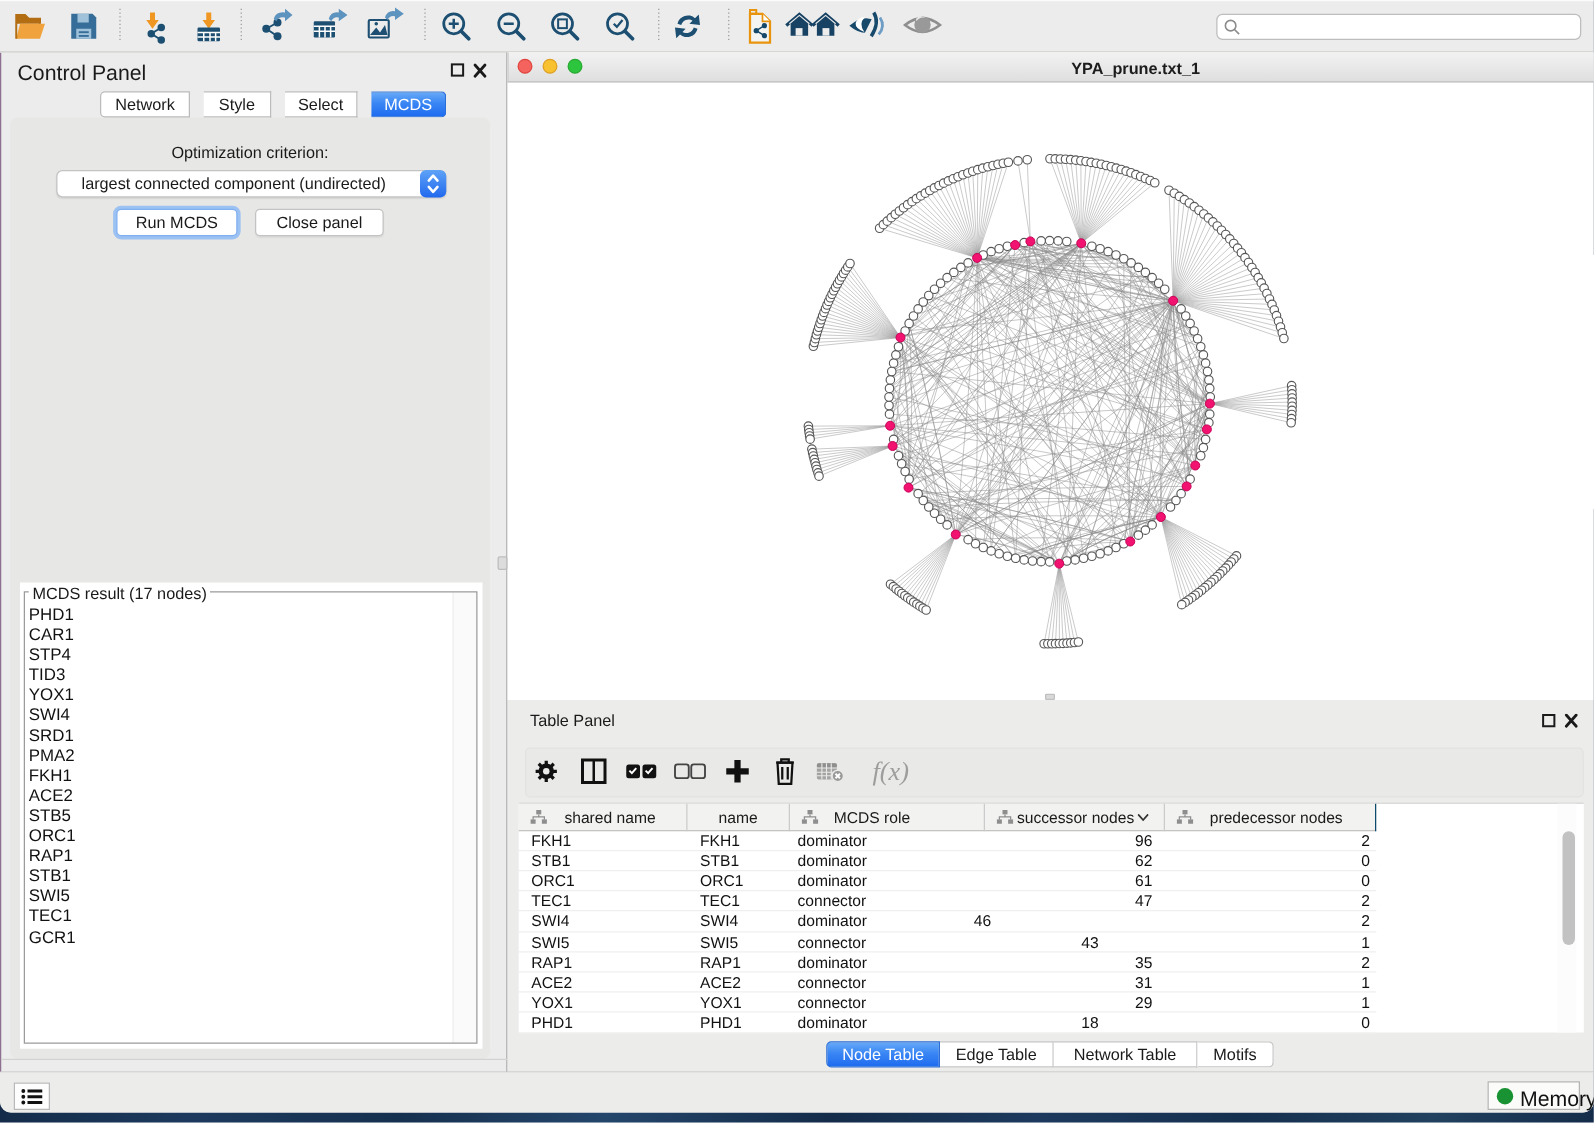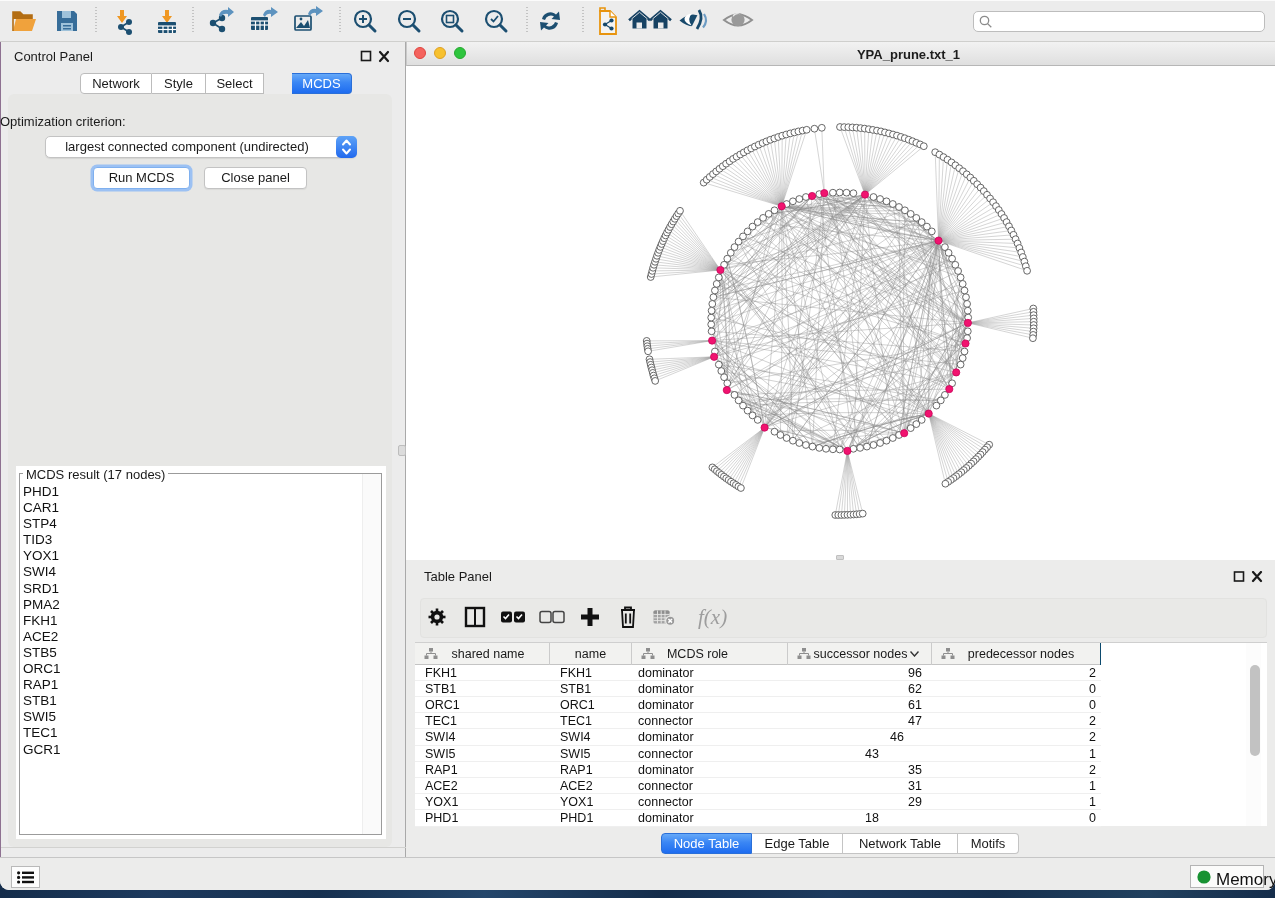--- a/index.html
+++ b/index.html
@@ -3,28 +3,28 @@
 <meta charset="utf-8">
 <style>
 * { margin:0; padding:0; box-sizing:border-box; }
 html,body { width:1275px; height:898px; overflow:hidden; font-family:"Liberation Sans", sans-serif; }
 body { position:relative; background:linear-gradient(90deg,#142c4a 0%,#1d3a5e 12%,#16304f 25%,#24466b 38%,#142c4a 52%,#1d3a5e 65%,#16304f 78%,#21415f 90%,#142c4a 100%); }
 .abs { position:absolute; }
 #win { position:absolute; left:0; top:0; width:1275px; height:890px; background:#ececec; border-radius:0 0 9px 9px; }
 #winedge { position:absolute; left:0; top:42px; width:1px; height:840px; background:#8e7191; border-radius:0 0 0 9px; }
 #toolbar { position:absolute; left:0; top:0; width:1275px; height:42px; background:#ececec; border-bottom:1px solid #cfcfcd; border-top:1px solid #fbfbfb; }
 #searchbox { position:absolute; left:973px; top:11px; width:292px; height:21px; background:#fff; border:1px solid #bdbdbd; border-radius:5px; }
-#cptitle { position:absolute; left:14px; top:49px; font-size:13px; color:#1a1a1a; }
+#cptitle { position:absolute; left:14px; top:49px; font-size:17px; color:#1a1a1a; }
 #tabcontent { position:absolute; left:8px; top:94px; width:384px; height:753px; background:#e7e7e5; border-radius:6px; }
-#tabs { position:absolute; left:80px; top:73px; display:flex; height:21px; }
+#tabs { position:absolute; left:80px; top:73px; display:flex; height:21px;gap:11px; }
 .tab { height:21px; line-height:19px; background:#ffffff; color:#1a1a1a; font-size:13px; text-align:center; border:1px solid #bcbcbc; border-left:none; }
 .tab.first { border-left:1px solid #bcbcbc; border-radius:4px 0 0 4px; }
-.tab.last { border-radius:0 4px 4px 0;margin-left:28px; }
+.tab.last { border-radius:0 4px 4px 0; }
 .tab.sel { background:linear-gradient(180deg,#66a9f8 0%,#3a86f4 45%,#1e6cf0 100%); color:#fff; border-color:#2a6fd8; }
-#optlabel { position:absolute; left:0; top:114px; width:400px; text-align:left; font-size:13px; color:#1a1a1a; }
+#optlabel { position:absolute; left:0; top:114px; width:400px; text-align:center; font-size:13px; color:#1a1a1a; }
 #combo { position:absolute; left:45px; top:136px; width:312px; height:22px; background:#fff; border:1px solid #c3c3c3; border-radius:5px; box-shadow:0 1px 1px rgba(0,0,0,0.08); font-size:13px; color:#1a1a1a; text-align:center; line-height:20px; padding-right:28px; }
 #combocap { position:absolute; right:-1px; top:-1px; width:21px; height:22px; border-radius:5px; background:linear-gradient(180deg,#5ea3f7,#2169ee); }
 .btn { position:absolute; height:22px; background:#fff; border:1px solid #c3c3c3; border-radius:4px; font-size:13px; color:#1a1a1a; text-align:center; line-height:20px; box-shadow:0 1px 1px rgba(0,0,0,0.06); }
 #runbtn { left:93px; top:167px; width:97px; box-shadow:0 0 0 2.5px #9cc1f3; border-color:#7fb0ef; }
 #closebtn { left:204px; top:167px; width:103px; }
 #gbwhite { position:absolute; left:16px; top:466px; width:370px; height:373px; background:#fff; }
 #gbborder { position:absolute; left:19px; top:473px; width:363px; height:362px; border:1px solid #9b9b9b; }
 #gbtitle { position:absolute; left:23px; top:467px; font-size:13px; color:#1a1a1a; background:#fff; padding:0 3px; }
 #mcdslist { position:absolute; left:23px; top:484px; font-size:13.5px; color:#111; line-height:16.1px; }
 #listsb { position:absolute; left:362px; top:474px; width:19px; height:360px; background:#fafafa; border-left:1px solid #eee; }
@@ -1155,21 +1155,21 @@
 <div class="abs" style="left:415px;top:728.3px;width:686px;height:1px;background:#efefef"></div>
 <div class="td" style="left:425px;top:713.1px">TEC1</div>
 <div class="td" style="left:560px;top:713.1px">TEC1</div>
 <div class="td" style="left:638px;top:713.1px">connector</div>
 <div class="td" style="left:822px;top:713.1px;width:100px;text-align:right">47</div>
 <div class="td" style="left:996px;top:713.1px;width:100px;text-align:right">2</div>
 <div class="abs" style="left:415px;top:744.5px;width:686px;height:1px;background:#efefef"></div>
 <div class="td" style="left:425px;top:729.3px">SWI4</div>
 <div class="td" style="left:560px;top:729.3px">SWI4</div>
 <div class="td" style="left:638px;top:729.3px">dominator</div>
-<div class="td" style="left:804px;top:729.3px;width:100px;text-align:right">46</div>
+<div class="td" style="left:779px;top:729.3px;width:100px;">46</div>
 <div class="td" style="left:996px;top:729.3px;width:100px;text-align:right">2</div>
 <div class="abs" style="left:415px;top:760.7px;width:686px;height:1px;background:#efefef"></div>
 <div class="td" style="left:425px;top:745.5px">SWI5</div>
 <div class="td" style="left:560px;top:745.5px">SWI5</div>
 <div class="td" style="left:638px;top:745.5px">connector</div>
 <div class="td" style="left:822px;top:745.5px;width:100px;text-align:center">43</div>
 <div class="td" style="left:996px;top:745.5px;width:100px;text-align:right">1</div>
 <div class="abs" style="left:415px;top:776.9px;width:686px;height:1px;background:#efefef"></div>
 <div class="td" style="left:425px;top:761.7px">RAP1</div>
 <div class="td" style="left:560px;top:761.7px">RAP1</div>

